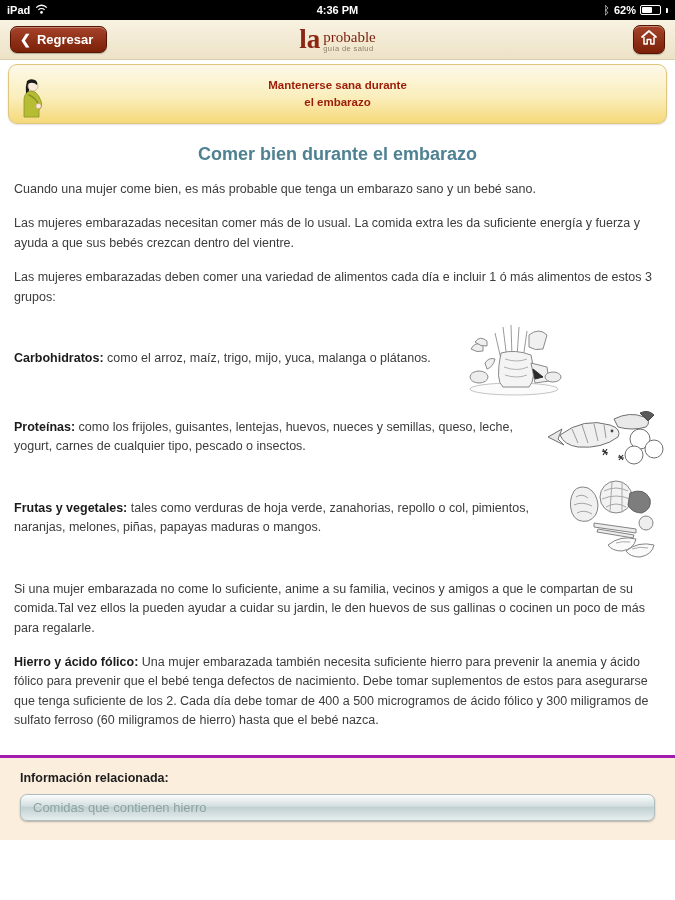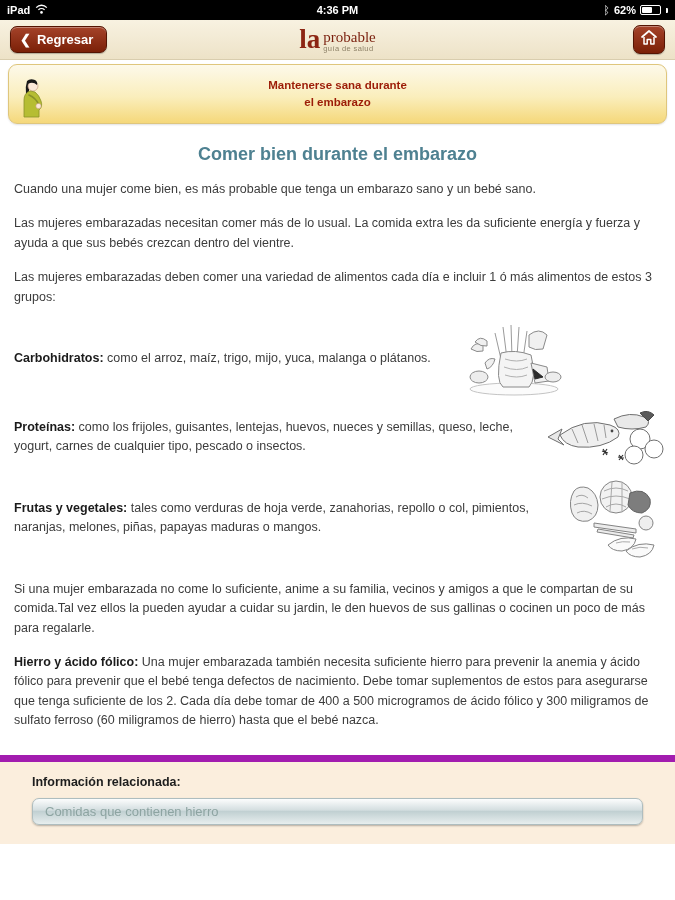--- a/index.html
+++ b/index.html
@@ -69,21 +69,21 @@
   .fr-carb .food-text { flex:0 0 437px; }
   .fr-carb .sketch { margin-left:14px; }
   .fr-prot { margin-top:2px; }
   .fr-prot .food-text { flex:0 0 524px; }
   .fr-prot .sketch { margin-left:6px; }
   .fr-fruit { margin-top:2px; }
   .fr-fruit .food-text { flex:0 0 546px; }
   .fr-fruit .sketch { margin-left:4px; }
 
   
-  .related { margin-top:24px; background:#fbeedd; border-top:7px solid #a21caf; padding:13px 32px 19px; }
+  .related { margin-top:24px; background:#fbeedd; border-top:3px solid #a21caf; padding:13px 20px 19px; }
   .related-heading { font-size:12.5px; font-weight:bold; color:#1d1d1d; }
   .related-link {
     margin-top:9px; height:27px; border-radius:7px; cursor:pointer;
     border:1px solid #aebdbf;
     background:linear-gradient(180deg,#fcfdfd 0%,#d4dee0 44%,#c1d0d2 50%,#e7eeee 100%);
     color:#8da4a2; font-size:13px; display:flex; align-items:center; padding:0 12px;
     box-shadow:0 1px 2px rgba(0,0,0,.28);
   }
 </style>
 </head>

